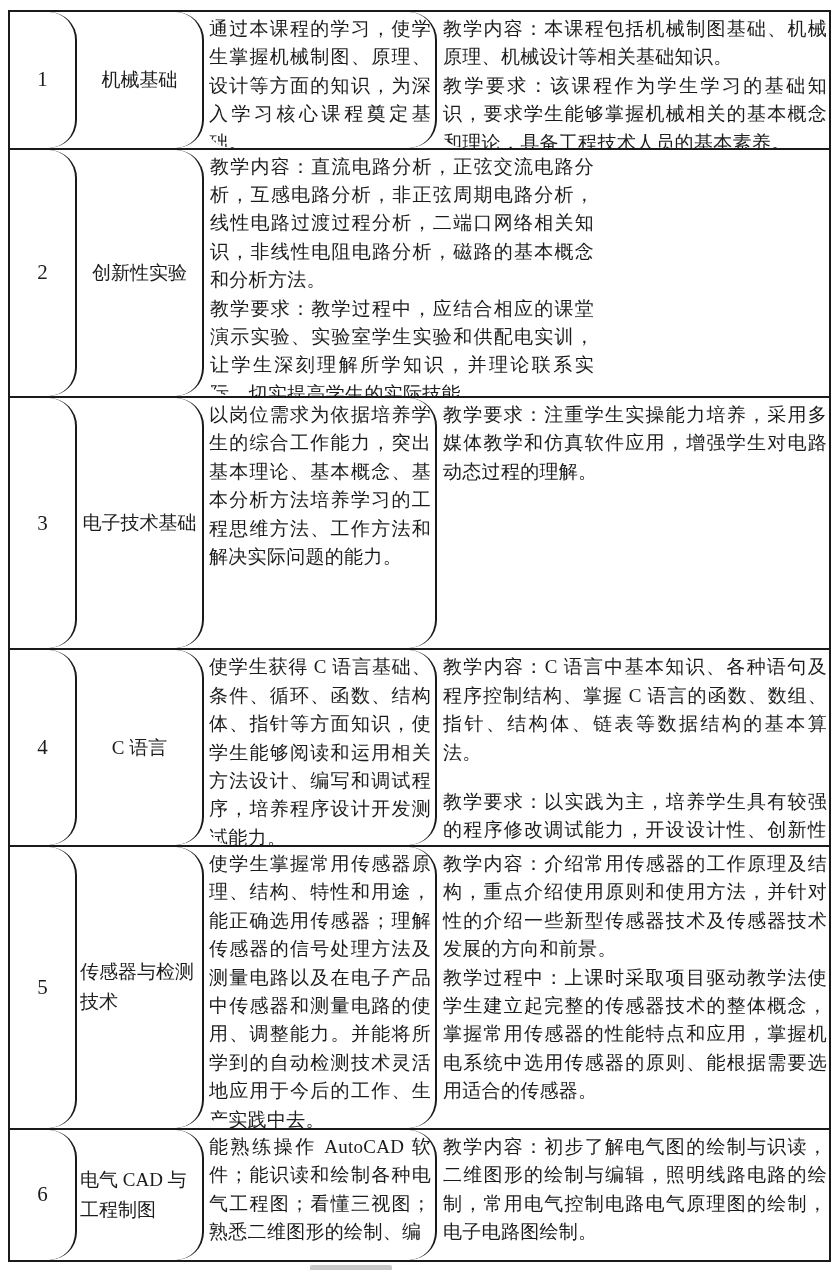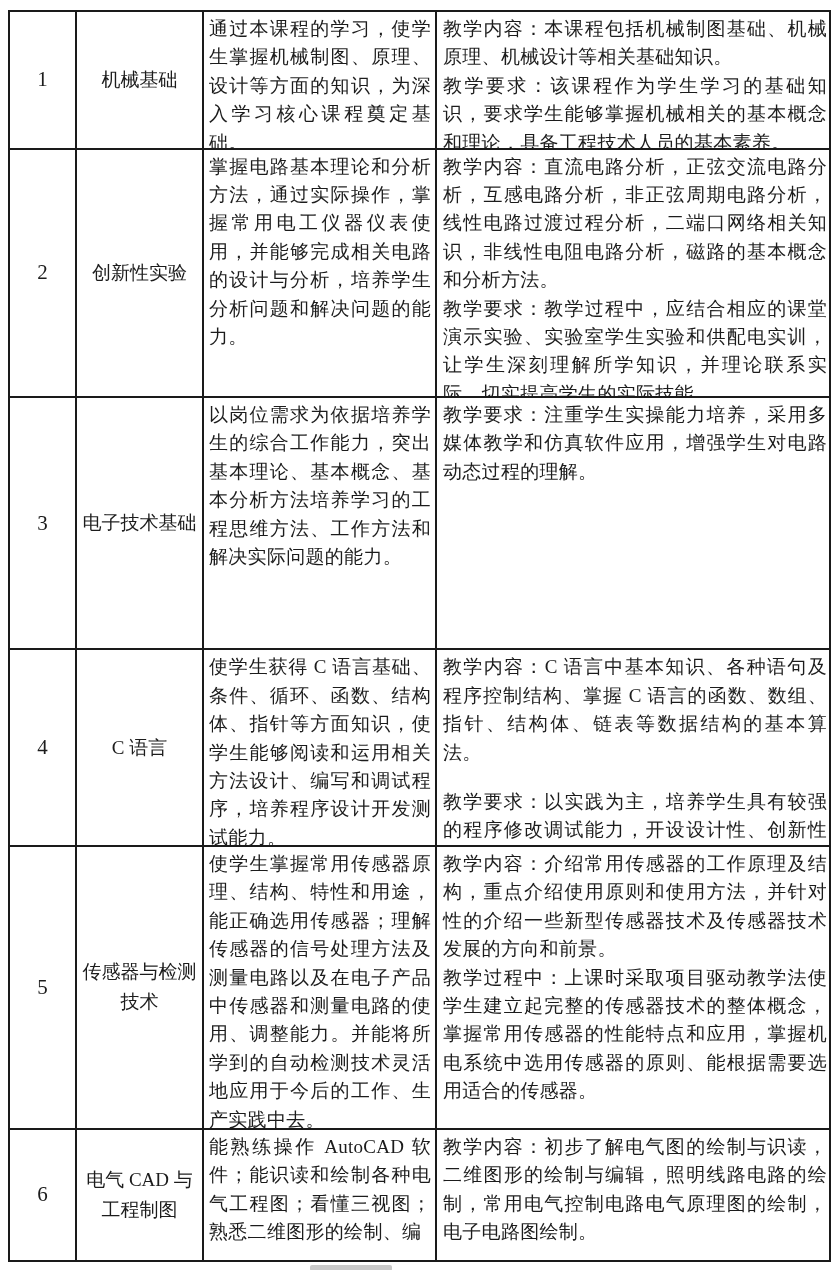--- a/index.html
+++ b/index.html
@@ -23,29 +23,29 @@
     border:2px solid var(--table_border,#1a1a1a);
     display:flex;flex-direction:column;overflow:hidden;
   }
   .row{display:flex;flex-direction:row;border-bottom:2px solid var(--table_border,#1a1a1a);overflow:hidden;}
   .row:last-child{border-bottom:none;flex:1 1 auto;}
   .r1{height:140px;}
   .r2{height:253px;}
   .r3{height:257px;}
   .r4{height:200px;}
   .r5{height:288px;}
-  .cell{border-right:2px solid var(--table_border,#1a1a1a);overflow:hidden;}
+  .cell{border-right:2px solid var(--table_border,#1a1a1a);overflow:hidden;border-radius:28px;}
   .cell:last-child{border-right:none;}
   .c-no{
     width:67px;flex:0 0 67px;display:flex;align-items:center;justify-content:center;
     font-size:21px;
   }
   .c-name{
     width:127px;flex:0 0 127px;display:flex;align-items:center;justify-content:center;
-    text-align:center;font-size:19px;line-height:30px;padding:12px 3px;
+    text-align:left;font-size:19px;line-height:30px;padding:12px 3px;
   }
   .c-obj{
     width:233px;flex:0 0 233px;padding:3px 4px 0 5px;
   }
   .c-teach{
     width:396px;flex:0 0 396px;padding:3px 6px 16px 6px;
   }
   .just{
     font-size:19px;line-height:28.4px;
     text-align:justify;
@@ -72,23 +72,20 @@
       </div>
       <div class="cell c-teach">
         <p class="just">教学内容：本课程包括机械制图基础、机械原理、机械设计等相关基础知识。</p>
         <p class="just">教学要求：该课程作为学生学习的基础知识，要求学生能够掌握机械相关的基本概念和理论，具备工程技术人员的基本素养。</p>
       </div>
     </div>
 
     <div class="row r2">
       <div class="cell c-no">2</div>
       <div class="cell c-name">创新性实验</div>
-      <div class="cell c-obj">
-        <p class="just">掌握电路基本理论和分析方法，通过实际操作，掌握常用电工仪器仪表使用，并能够完成相关电路的设计与分析，培养学生分析问题和解决问题的能力。</p>
-      </div>
       <div class="cell c-teach">
         <p class="just">教学内容：直流电路分析，正弦交流电路分析，互感电路分析，非正弦周期电路分析，线性电路过渡过程分析，二端口网络相关知识，非线性电阻电路分析，磁路的基本概念和分析方法。</p>
         <p class="just">教学要求：教学过程中，应结合相应的课堂演示实验、实验室学生实验和供配电实训，让学生深刻理解所学知识，并理论联系实际，切实提高学生的实际技能。</p>
       </div>
     </div>
 
     <div class="row r3">
       <div class="cell c-no">3</div>
       <div class="cell c-name">电子技术基础</div>
       <div class="cell c-obj">

